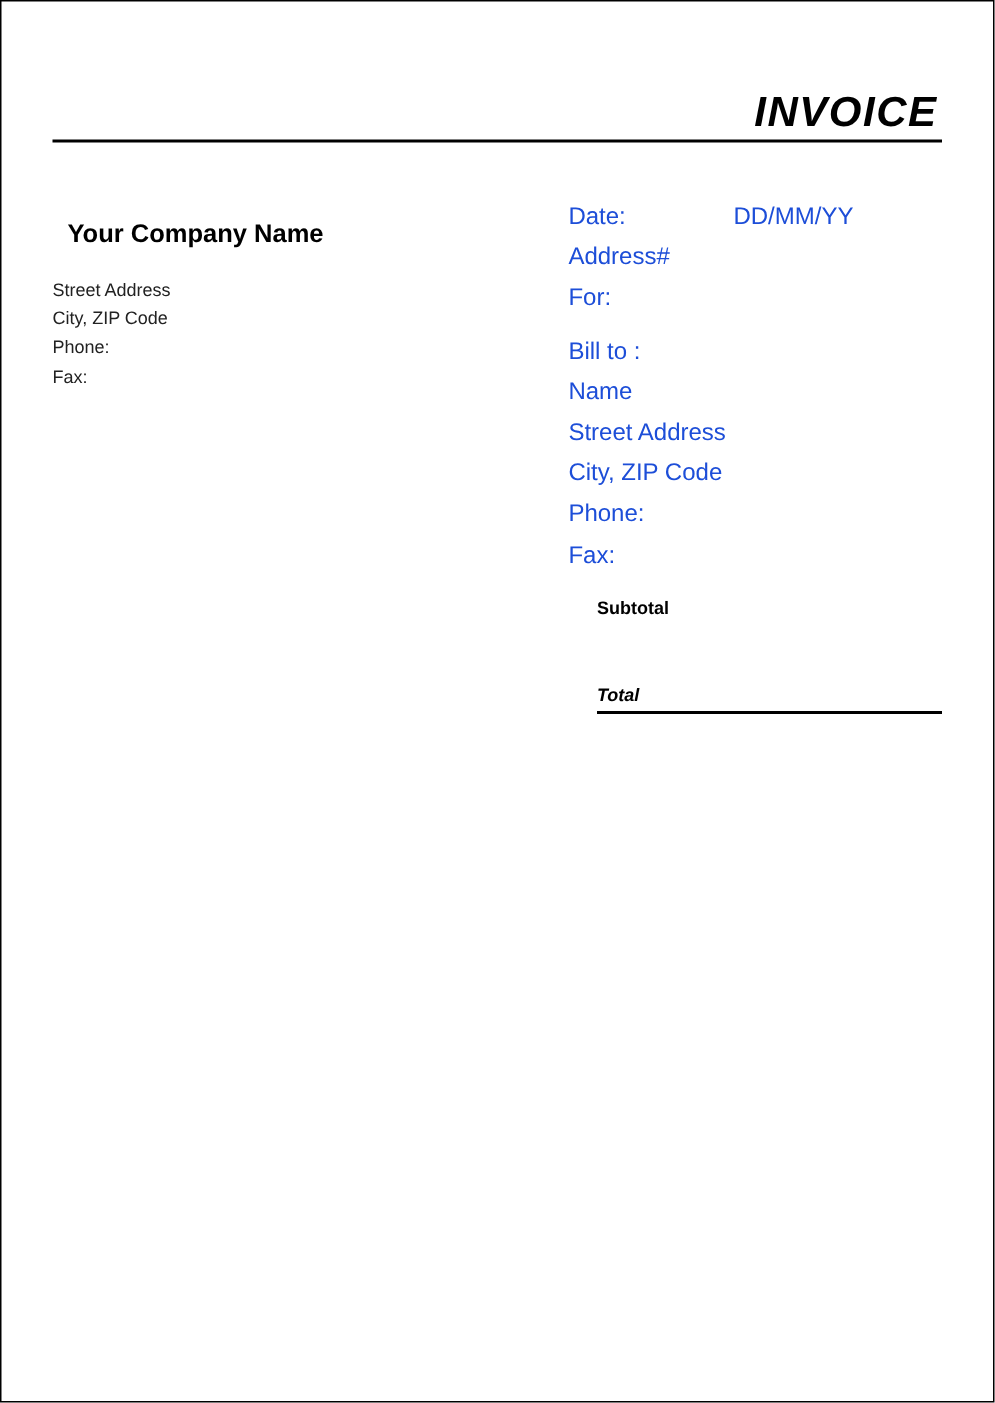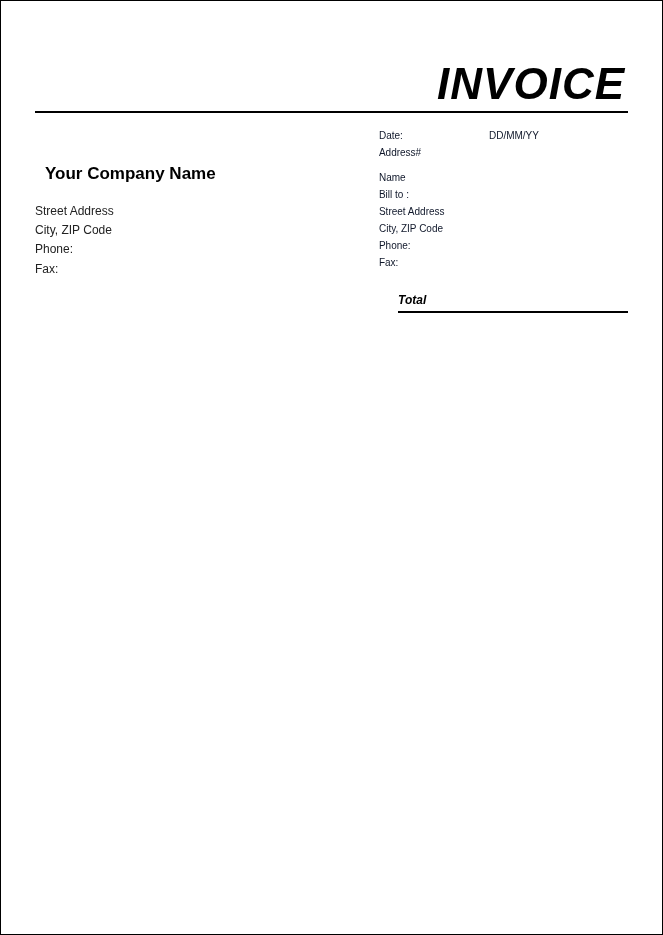--- a/index.html
+++ b/index.html
@@ -13,21 +13,21 @@
       width: 663px;
       height: 935px;
       border: 1px solid #000;
       position: relative;
     }
     .page {
       padding: 30px 34px 30px 34px;
     }
     .title {
       text-align: right;
-      font-size: 44px;
+      font-size: 28px;
       font-weight: bold;
       font-style: italic;
       letter-spacing: 1px;
       padding-top: 28px;
       padding-bottom: 2px;
       padding-right: 3px;
     }
     .title-rule {
       border-bottom: 2px solid #000;
       margin-bottom: 14px;
@@ -35,23 +35,24 @@
     .header-row {
       display: flex;
       margin-bottom: 12px;
     }
     .company-col {
       flex: 0 0 58%;
       margin-top: 33px;
     }
     .meta-col {
       flex: 0 0 42%;
-      font-size: 10px;
-      color: #0f172a;
+      font-size: 16px;
+      color: #1d4ed8;
       line-height: 1.7;
+      margin-top: 22px;
     }
     .company-name {
       font-size: 17px;
       font-weight: bold;
       padding-top: 4px;
       padding-left: 10px;
     }
     .meta-col .row {
       display: flex;
     }
@@ -115,20 +116,21 @@
       width: 230px;
       font-size: 12px;
       line-height: 1.5;
     }
     .totals-inner .subtotal {
       font-weight: bold;
     }
     .totals-inner .total {
       font-weight: bold;
       font-style: italic;
+      margin-top: 40px;
     }
     .totals-rule {
       border-top: 2px solid #000;
       width: 230px;
       margin-top: 2px;
     }
   </style>
 </head>
 <body>
 
@@ -147,32 +149,36 @@
       </div>
     </div>
     <div class="meta-col">
       <div class="row">
         <span class="lbl">Date:</span>
         <span>DD/MM/YY</span>
       </div>
       <div class="row">
         <span class="lbl">Address#</span>
       </div>
+      <div class="row">
+        <span class="lbl">For:</span>
+      </div>
       <div class="bill-block">
+        <div>Bill to :</div>
         <div>Name</div>
-        <div>Bill to :</div>
         <div>Street Address</div>
         <div>City,  ZIP Code</div>
         <div>Phone:</div>
         <div>Fax:</div>
       </div>
     </div>
   </div>
 
 
   <div class="totals">
     <div class="totals-inner">
+      <div class="subtotal">Subtotal</div>
       <div class="total">Total</div>
       <div class="totals-rule"></div>
     </div>
   </div>
 
 </div>
 
 </body></html>

